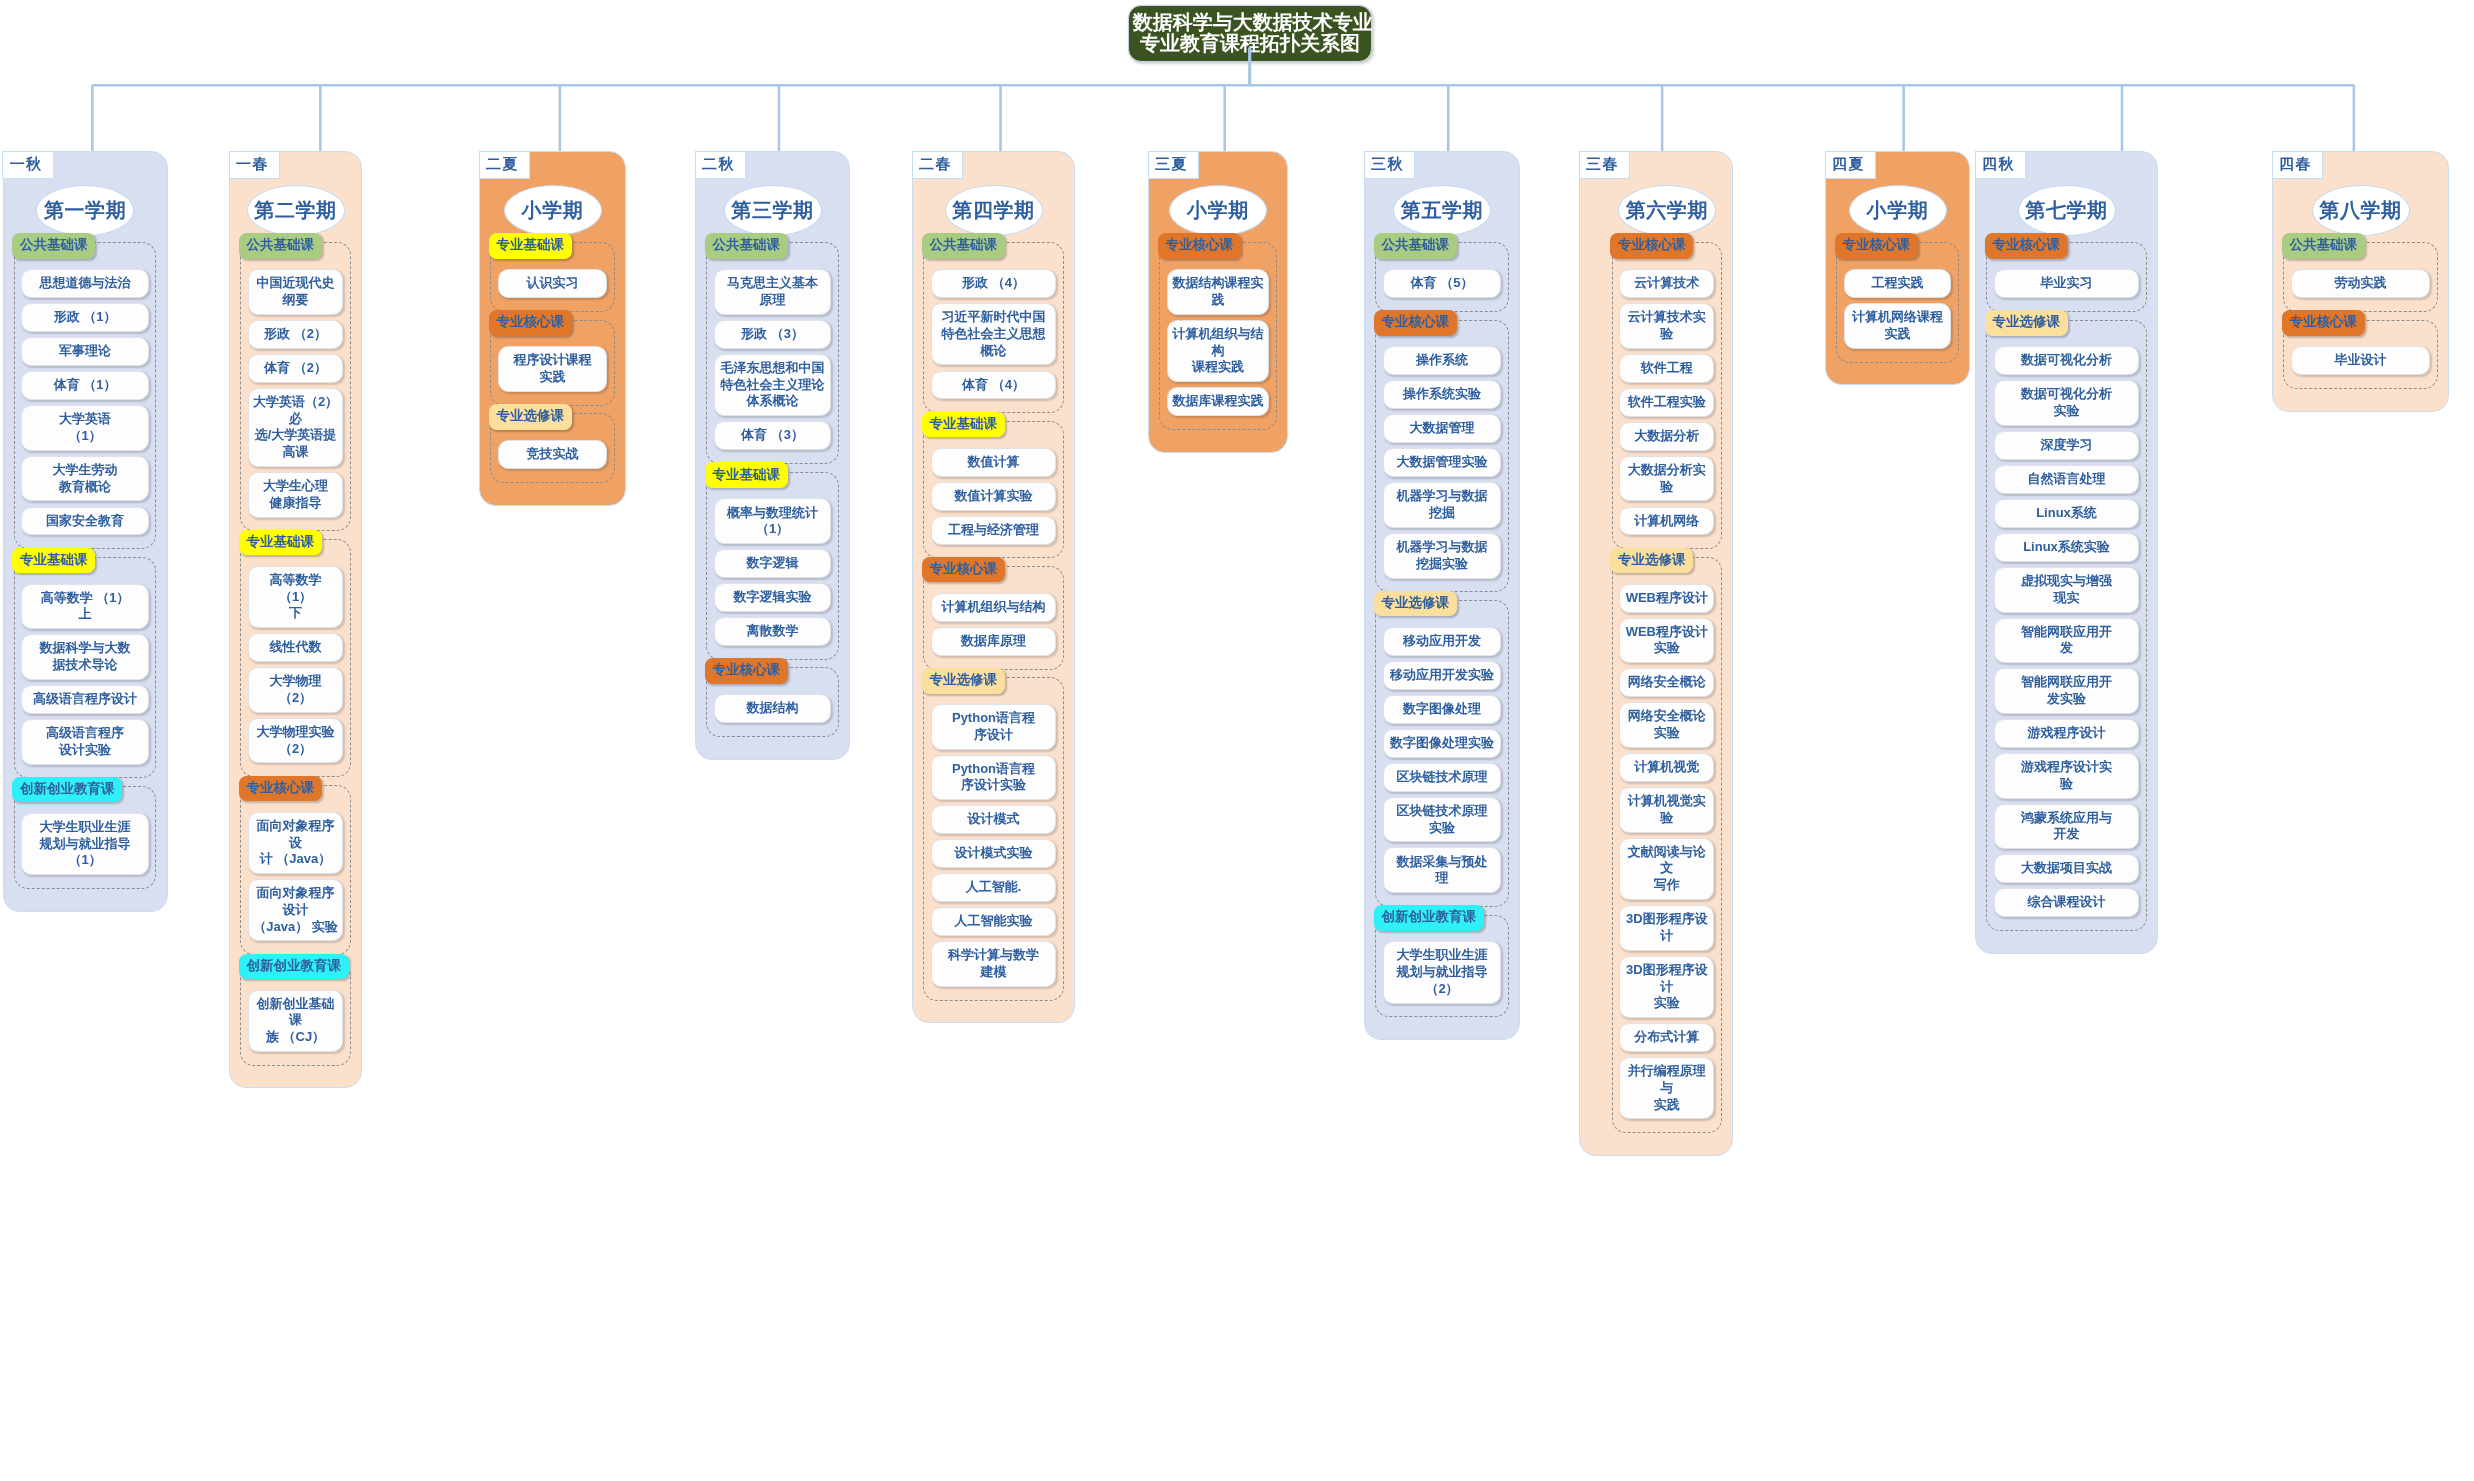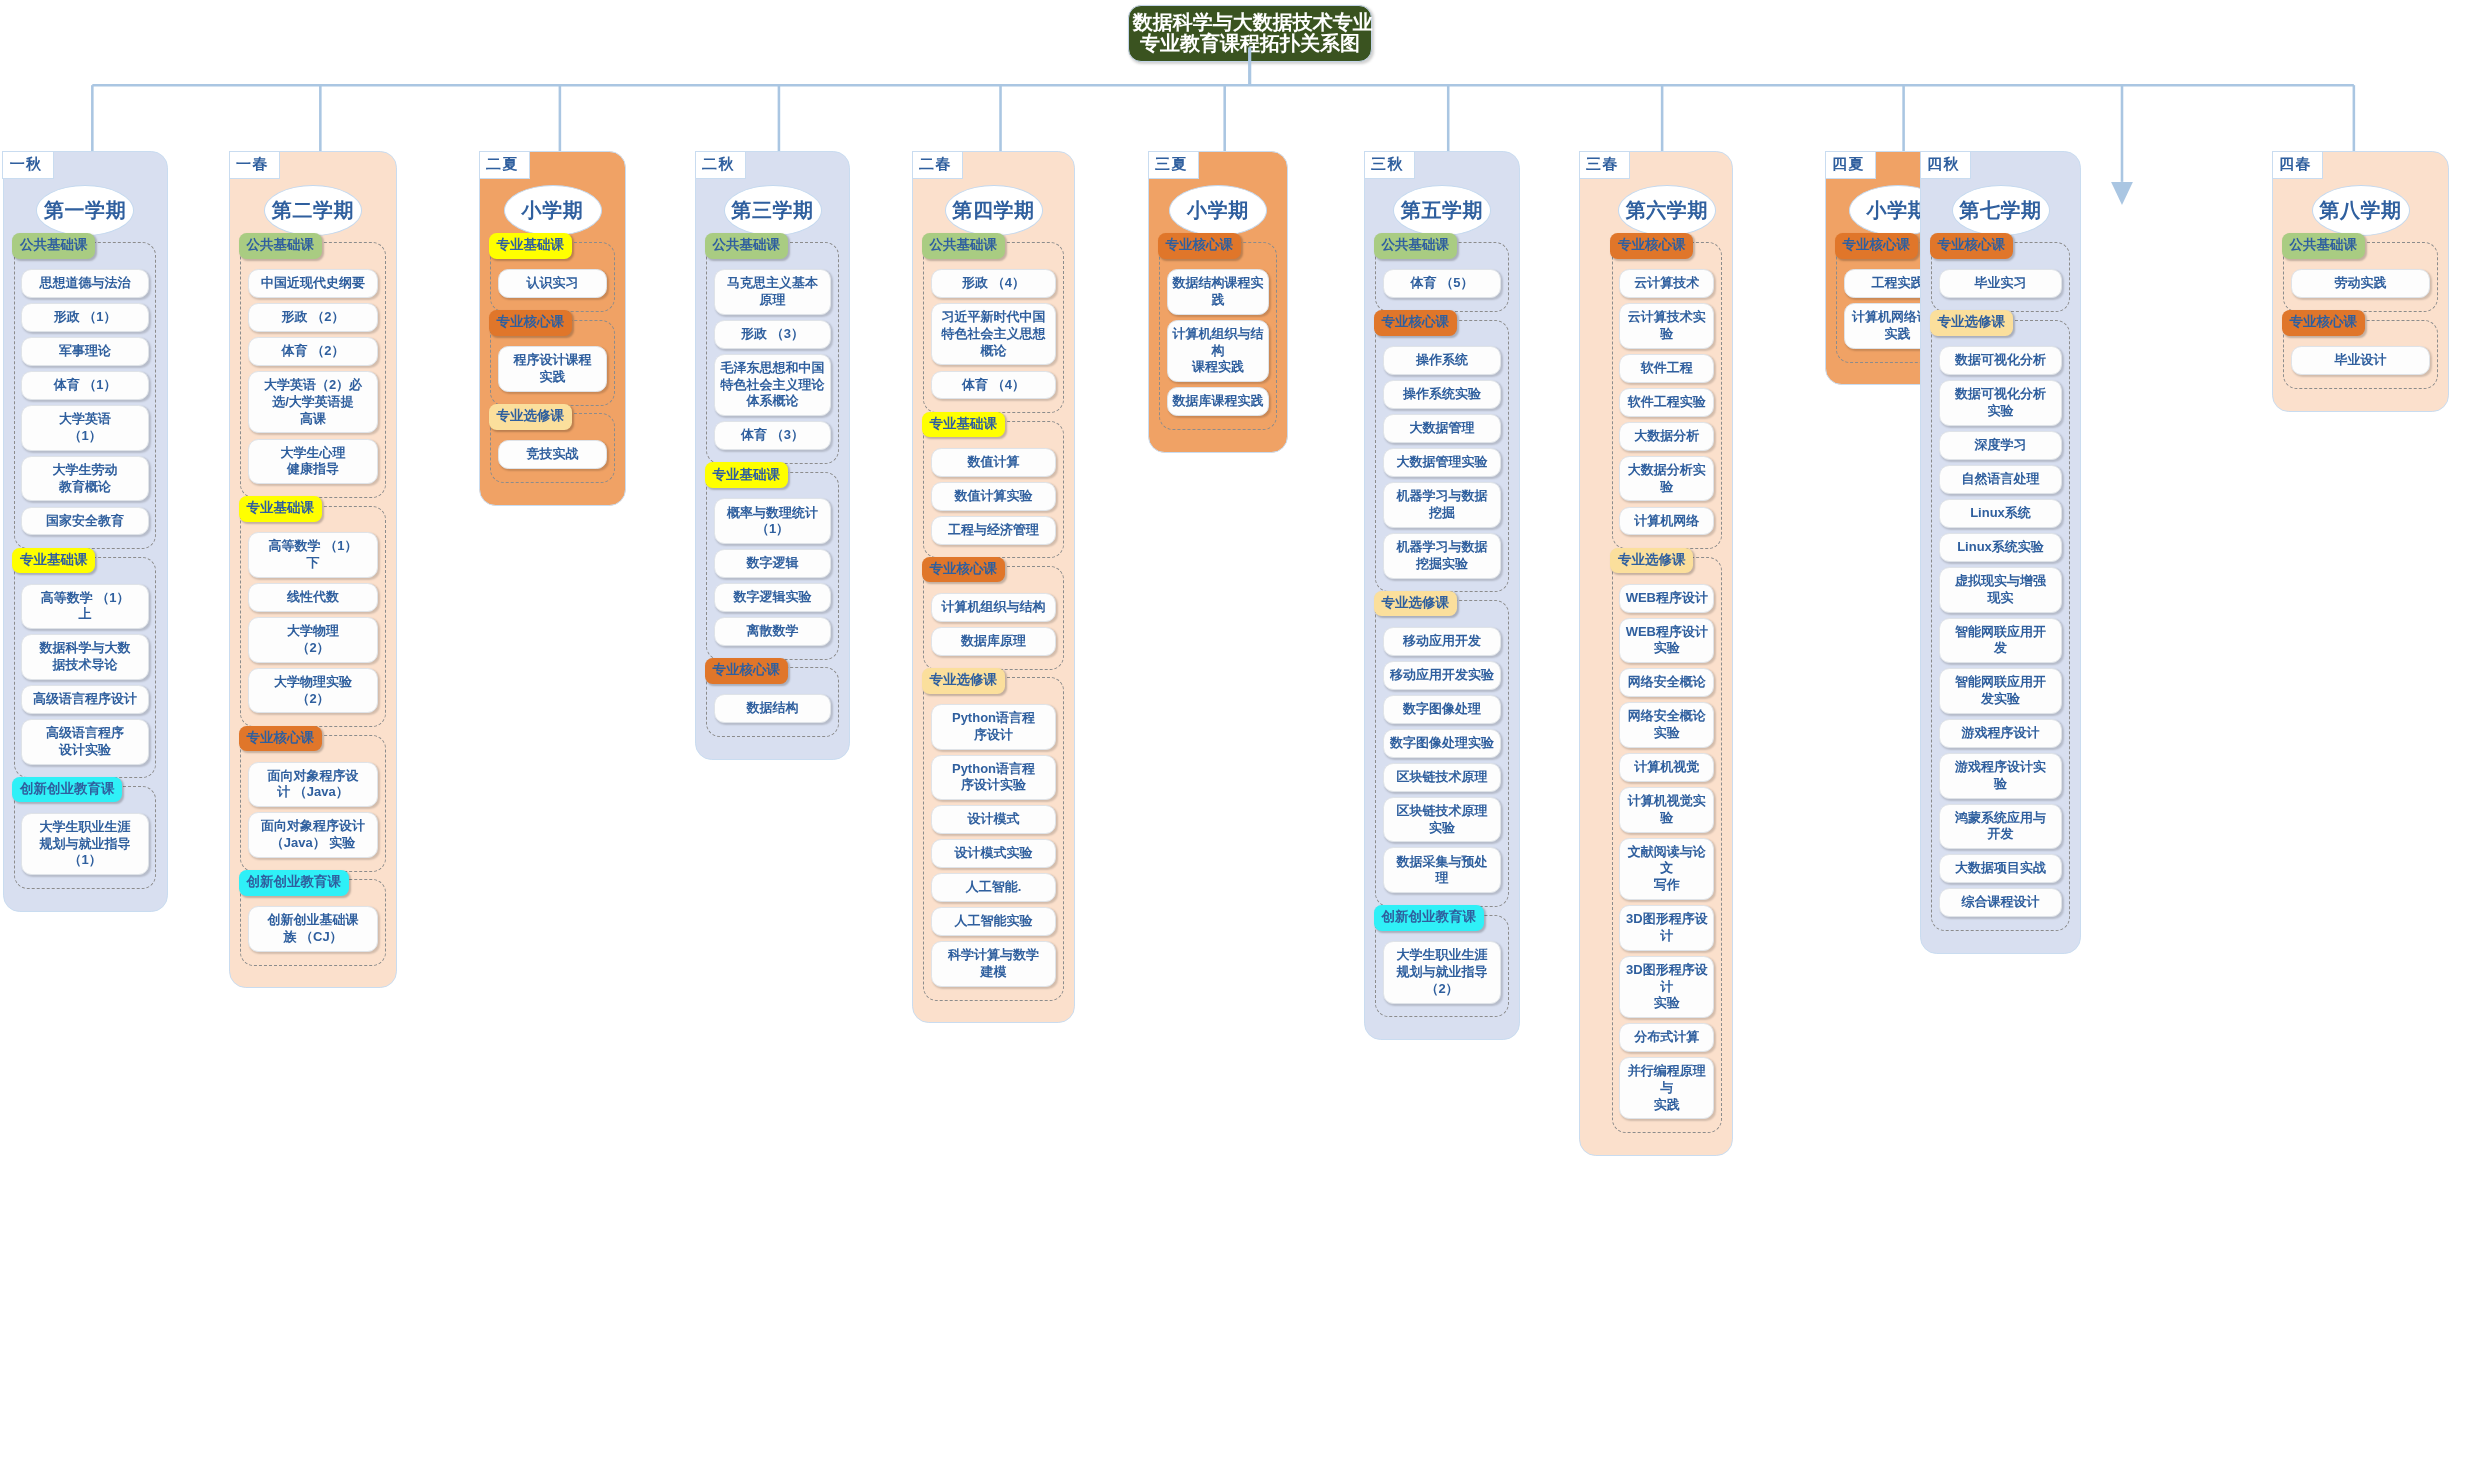--- a/index.html
+++ b/index.html
@@ -139,21 +139,21 @@
           <div class="course">高级语言程序
 设计实验</div>
         </div>
         <div class="group">
           <div class="group-label lab-innov">创新创业教育课</div>
           <div class="course">大学生职业生涯
 规划与就业指导
 （1）</div>
         </div>
       </div>
-      <div class="col peach" style="left: 229px; width: 168px;">
+      <div class="col peach" style="left: 229px; width: 133px;">
         <div class="col-tag">一春</div>
         <div class="sem-ellipse">第二学期</div>
         <div class="group">
           <div class="group-label lab-gen">公共基础课</div>
           <div class="course">中国近现代史纲要</div>
           <div class="course">形政 （2）</div>
           <div class="course">体育 （2）</div>
           <div class="course">大学英语（2）必
 选/大学英语提
 高课</div>
@@ -344,21 +344,21 @@
       <div class="col orange" style="left: 1825px; width: 145px;">
         <div class="col-tag">四夏</div>
         <div class="sem-ellipse">小学期</div>
         <div class="group">
           <div class="group-label lab-core">专业核心课</div>
           <div class="course">工程实践</div>
           <div class="course">计算机网络课程
 实践</div>
         </div>
       </div>
-      <div class="col blue" style="left: 1920px; width: 161px;">
+      <div class="col blue" style="left: 1975px; width: 183px;">
         <div class="col-tag">四秋</div>
         <div class="sem-ellipse">第七学期</div>
         <div class="group">
           <div class="group-label lab-core">专业核心课</div>
           <div class="course">毕业实习</div>
         </div>
         <div class="group">
           <div class="group-label lab-elec">专业选修课</div>
           <div class="course">数据可视化分析</div>
           <div class="course">数据可视化分析

